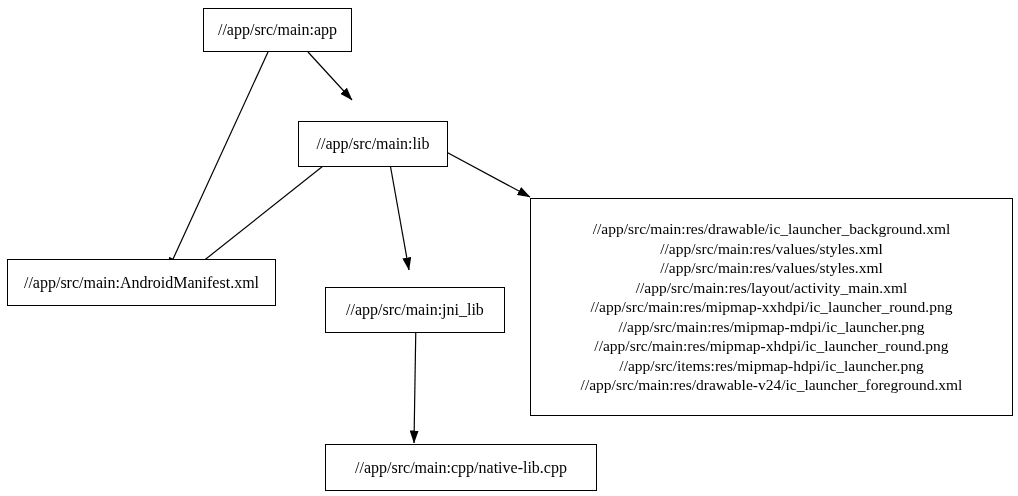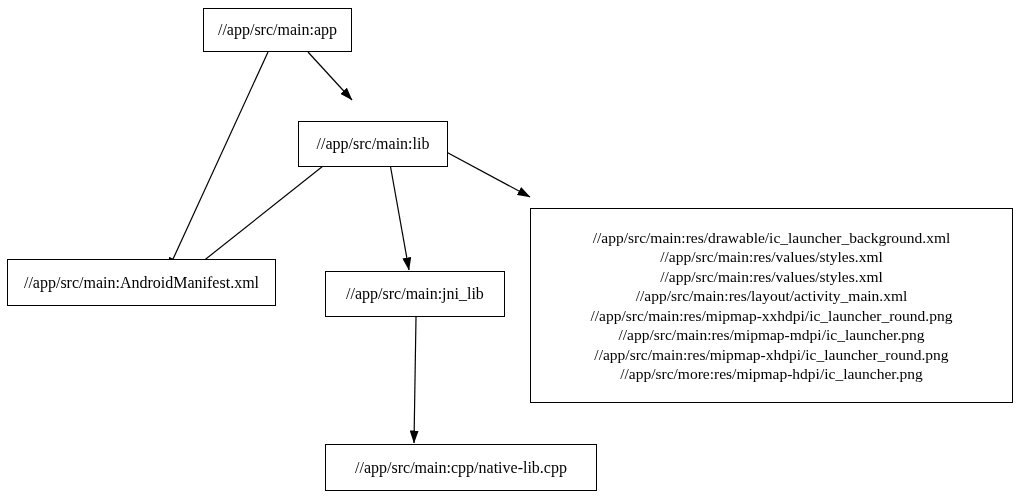--- a/index.html
+++ b/index.html
@@ -41,22 +41,22 @@
     white-space: nowrap;
   }
   .node.multi {
     flex-direction: column;
     font-size: 15.5px;
     line-height: 19.5px;
   }
   #node-app       { left: 203px; top: 8px;   width: 149px; height: 44px; }
   #node-lib       { left: 298px; top: 101px; width: 150px; height: 46px; margin-top: 20px; }
   #node-manifest  { left: 7px;   top: 259px; width: 269px; height: 47px; }
-  #node-jni       { left: 325px; top: 271px; width: 180px; height: 46px; }
-  #node-resources { left: 530px; top: 208px; width: 483px; height: 195px; }
+  #node-jni       { left: 325px; top: 287px; width: 180px; height: 46px; }
+  #node-resources { left: 530px; top: 198px; width: 483px; height: 218px; }
   #node-native    { left: 281px; top: 444px; width: 272px; height: 47px; margin-left: 44px; }
 </style>
 </head>
 <body>
 
 <div class="canvas">
 
   <svg class="edges" viewBox="0 0 1018 496" xmlns="http://www.w3.org/2000/svg">
     <defs>
       <marker id="arrow" markerWidth="13" markerHeight="9" refX="12.5" refY="4.5" orient="auto" markerUnits="userSpaceOnUse">
@@ -88,20 +88,21 @@
   </div>
 
   <div class="node multi" id="node-resources">
     <div>//app/src/main:res/drawable/ic_launcher_background.xml</div>
     <div>//app/src/main:res/values/styles.xml</div>
     <div>//app/src/main:res/values/styles.xml</div>
     <div>//app/src/main:res/layout/activity_main.xml</div>
     <div>//app/src/main:res/mipmap-xxhdpi/ic_launcher_round.png</div>
     <div>//app/src/main:res/mipmap-mdpi/ic_launcher.png</div>
     <div>//app/src/main:res/mipmap-xhdpi/ic_launcher_round.png</div>
-    <div>//app/src/more:res/mipmap-hdpi/ic_launcher.png</div>
+    <div>//app/src/items:res/mipmap-hdpi/ic_launcher.png</div>
+    <div>//app/src/main:res/drawable-v24/ic_launcher_foreground.xml</div>
   </div>
 
   <div class="node" id="node-native">
     <span>//app/src/main:cpp/native-lib.cpp</span>
   </div>
 
 </div>
 
 </body></html>

